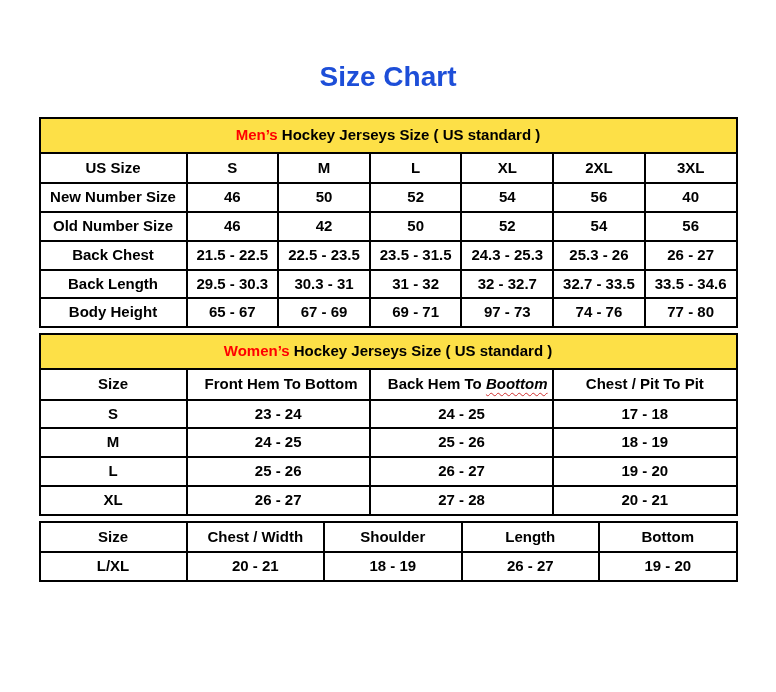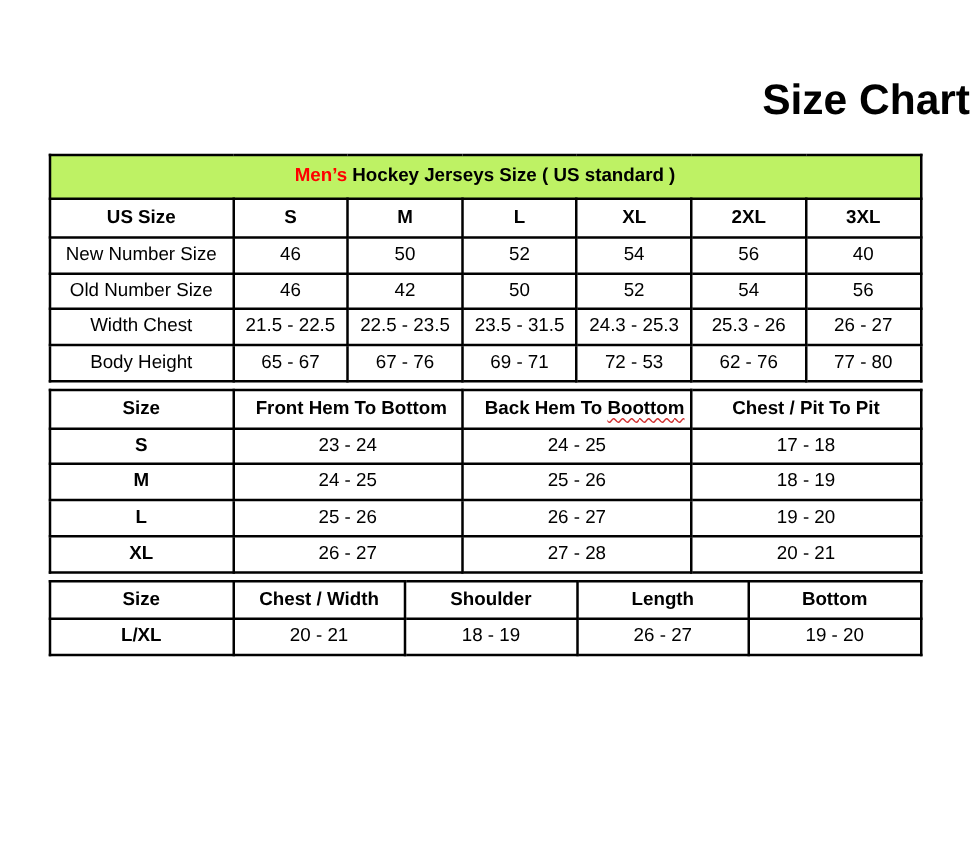--- a/index.html
+++ b/index.html
@@ -8,23 +8,23 @@
     background: #ffffff;
   }
   body {
     width: 776px;
     height: 692px;
     overflow: hidden;
     font-family: "Liberation Sans", sans-serif;
     color: #000000;
   }
   .page-title {
-    text-align: right;
-    color: #000000;
-    font-size: 34px;
+    text-align: center;
+    color: #1d4ed8;
+    font-size: 28px;
     font-weight: 700;
     margin: 62px 0 24px 0;
     line-height: 1.1;
     letter-spacing: 0px;
   }
   table.size-table {
     width: 699px;
     margin: 0 auto 5px auto;
     border-collapse: collapse;
     table-layout: fixed;
@@ -33,46 +33,47 @@
   table.size-table td {
     border: 2px solid #000000;
     text-align: center;
     vertical-align: middle;
     font-size: 15px;
     line-height: 1.25;
     overflow: hidden;
     white-space: nowrap;
   }
   td.banner-cell {
-    background: #bef264;
+    background: #fde047;
     font-weight: 700;
     font-size: 17px;
     padding: 7px 14px;
     margin-top: 41px;
   }
   .banner-highlight {
     color: #FF0000;
   }
   table.size-table th {
     font-weight: 700;
     padding: 5px 17px;
   }
   table.size-table td.data-cell,
   table.size-table td.row-label {
-    font-weight: 400;
+    font-weight: 700;
     padding: 4px 2px;
   }
   table.size-table td.row-label-bold {
     font-weight: 700;
     padding: 4px 2px;
   }
   .squiggle-word {
     text-decoration: underline wavy #D03030;
     text-decoration-thickness: 1px;
     text-underline-offset: 3px;
+    font-style: italic;
   }
   col.first-col { width: 147px; }
 </style>
 </head>
 <body>
 
 <div class="page">
 
   <h1 class="page-title">Size Chart</h1>
 
@@ -111,48 +112,60 @@
       <tr>
         <td class="row-label">Old Number Size</td>
         <td class="data-cell">46</td>
         <td class="data-cell">42</td>
         <td class="data-cell">50</td>
         <td class="data-cell">52</td>
         <td class="data-cell">54</td>
         <td class="data-cell">56</td>
       </tr>
       <tr>
-        <td class="row-label">Width Chest</td>
+        <td class="row-label">Back Chest</td>
         <td class="data-cell">21.5 - 22.5</td>
         <td class="data-cell">22.5 - 23.5</td>
         <td class="data-cell">23.5 - 31.5</td>
         <td class="data-cell">24.3 - 25.3</td>
         <td class="data-cell">25.3 - 26</td>
         <td class="data-cell">26 - 27</td>
       </tr>
       <tr>
+        <td class="row-label">Back Length</td>
+        <td class="data-cell">29.5 - 30.3</td>
+        <td class="data-cell">30.3 - 31</td>
+        <td class="data-cell">31 - 32</td>
+        <td class="data-cell">32 - 32.7</td>
+        <td class="data-cell">32.7 - 33.5</td>
+        <td class="data-cell">33.5 - 34.6</td>
+      </tr>
+      <tr>
         <td class="row-label">Body Height</td>
         <td class="data-cell">65 - 67</td>
-        <td class="data-cell">67 - 76</td>
+        <td class="data-cell">67 - 69</td>
         <td class="data-cell">69 - 71</td>
-        <td class="data-cell">72 - 53</td>
-        <td class="data-cell">62 - 76</td>
+        <td class="data-cell">97 - 73</td>
+        <td class="data-cell">74 - 76</td>
         <td class="data-cell">77 - 80</td>
       </tr>
     </tbody>
   </table>
 
   <table class="size-table">
     <colgroup>
         <col class="first-col">
         <col>
         <col>
         <col>
       </colgroup>
     <tbody>
+      <tr>
+        <td class="banner-cell" colspan="4"><span class="banner-highlight">Women’s</span><span> Hockey Jerseys Size ( US standard )</span></td>
+      </tr>
       <tr>
         <th>Size</th>
         <th>Front Hem To Bottom</th>
         <th><span>Back Hem To </span><span class="squiggle-word">Boottom</span></th>
         <th>Chest / Pit To Pit</th>
       </tr>
       <tr>
         <td class="row-label-bold">S</td>
         <td class="data-cell">23 - 24</td>
         <td class="data-cell">24 - 25</td>

